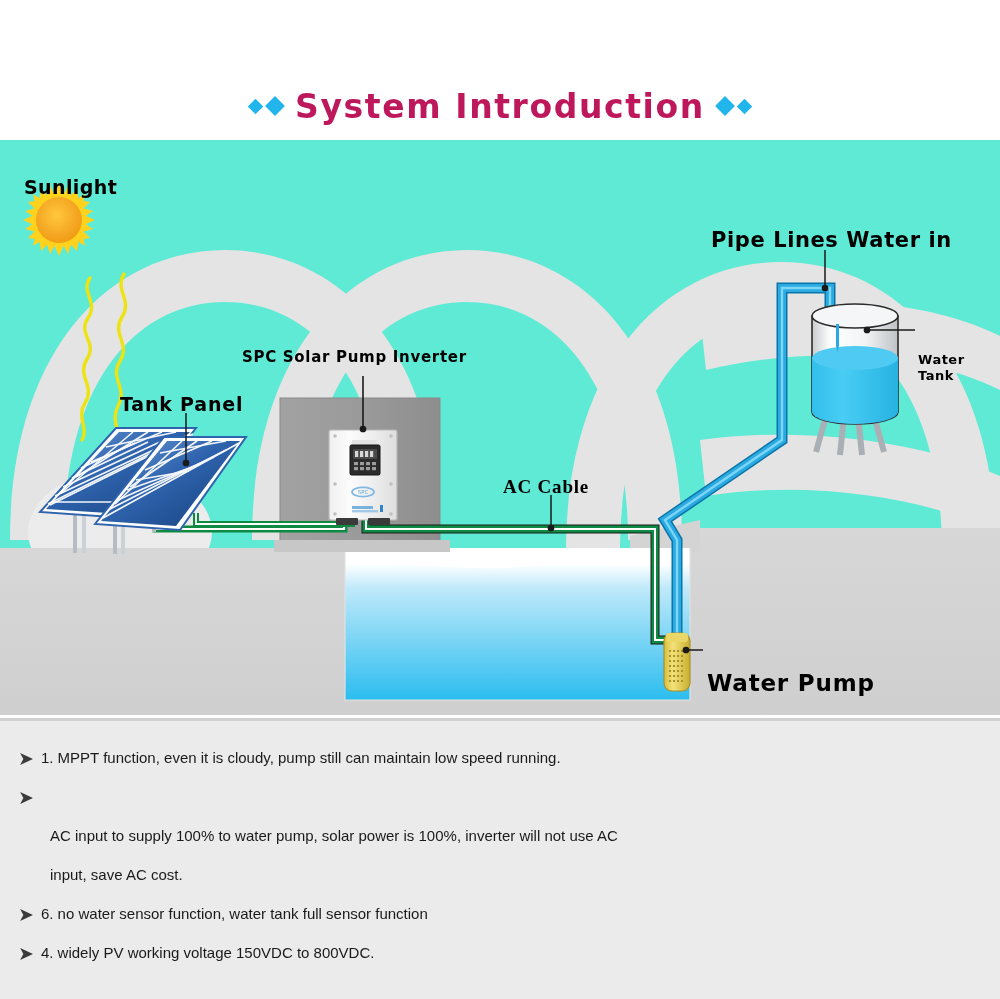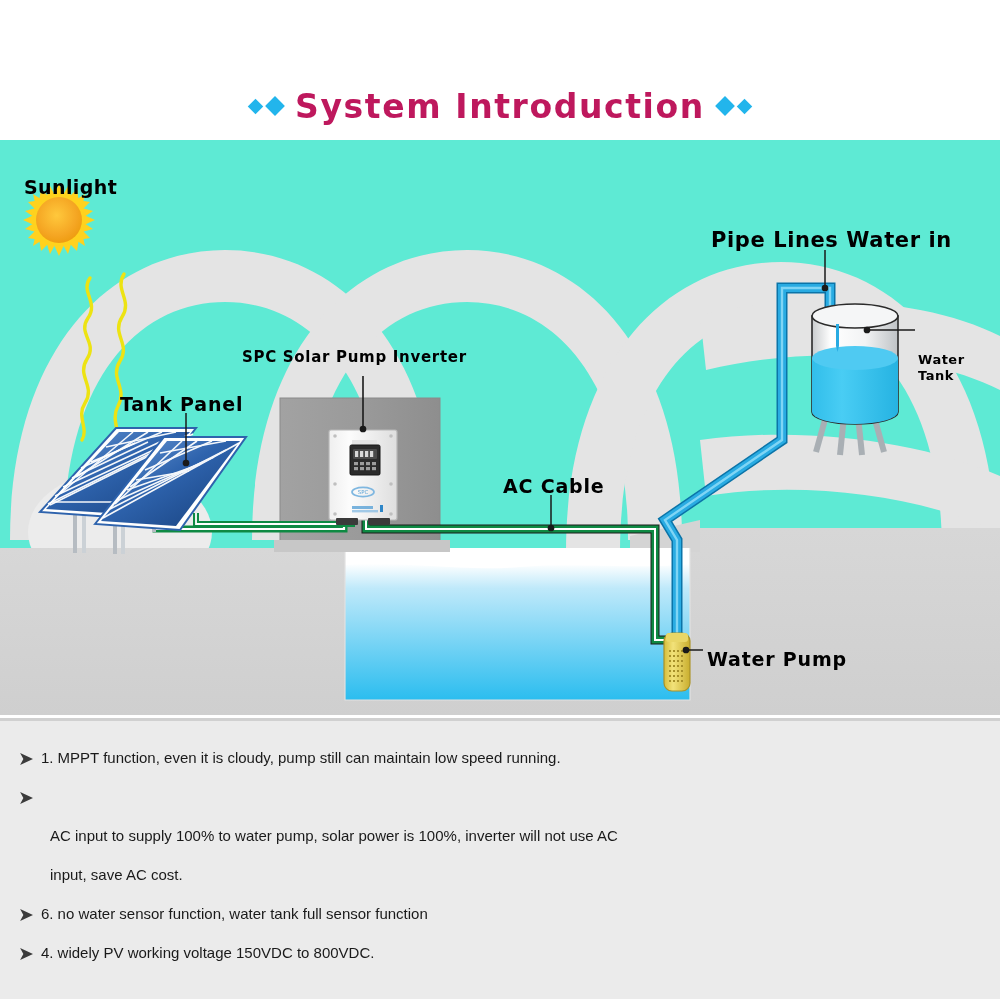--- a/index.html
+++ b/index.html
@@ -29,24 +29,24 @@
   .stage svg{position:absolute;left:0;top:0;}
 
   
   .dlabel{
     position:absolute;font-family:"DejaVu Sans", sans-serif;
     font-weight:bold;color:#000;white-space:nowrap;line-height:1.22;
   }
   #lbl-sunlight{left:24px;top:36px;font-size:19px;letter-spacing:.4px;}
   #lbl-solarpanel{left:120px;top:253px;font-size:19px;letter-spacing:.8px;}
   #lbl-inverter{left:242px;top:208px;font-size:15px;letter-spacing:.7px;}
-  #lbl-accable{left:503px;top:335px;font-size:19px;letter-spacing:.8px;}
+  #lbl-accable{left:503px;top:335px;font-size:19px;letter-spacing:.8px;font-family:Liberation Serif, serif;}
   #lbl-pipelines{left:711px;top:88px;font-size:21px;letter-spacing:.6px;}
   #lbl-watertank{left:918px;top:172px;font-size:13px;letter-spacing:.5px;margin-top:40px;}
-  #lbl-waterpump{left:707px;top:508px;font-size:19px;letter-spacing:.8px;}
+  #lbl-waterpump{left:707px;top:529px;font-size:23px;letter-spacing:.8px;}
 
   
   .notes{
     position:absolute;left:0;top:718px;width:1000px;height:281px;
     background:#ebebeb;
     border-top:3px solid #d0d0d0;
     box-sizing:border-box;
     padding:22px 18px 0 18px;
   }
   .note-row{display:flex;align-items:flex-start;margin-bottom:9px;}

